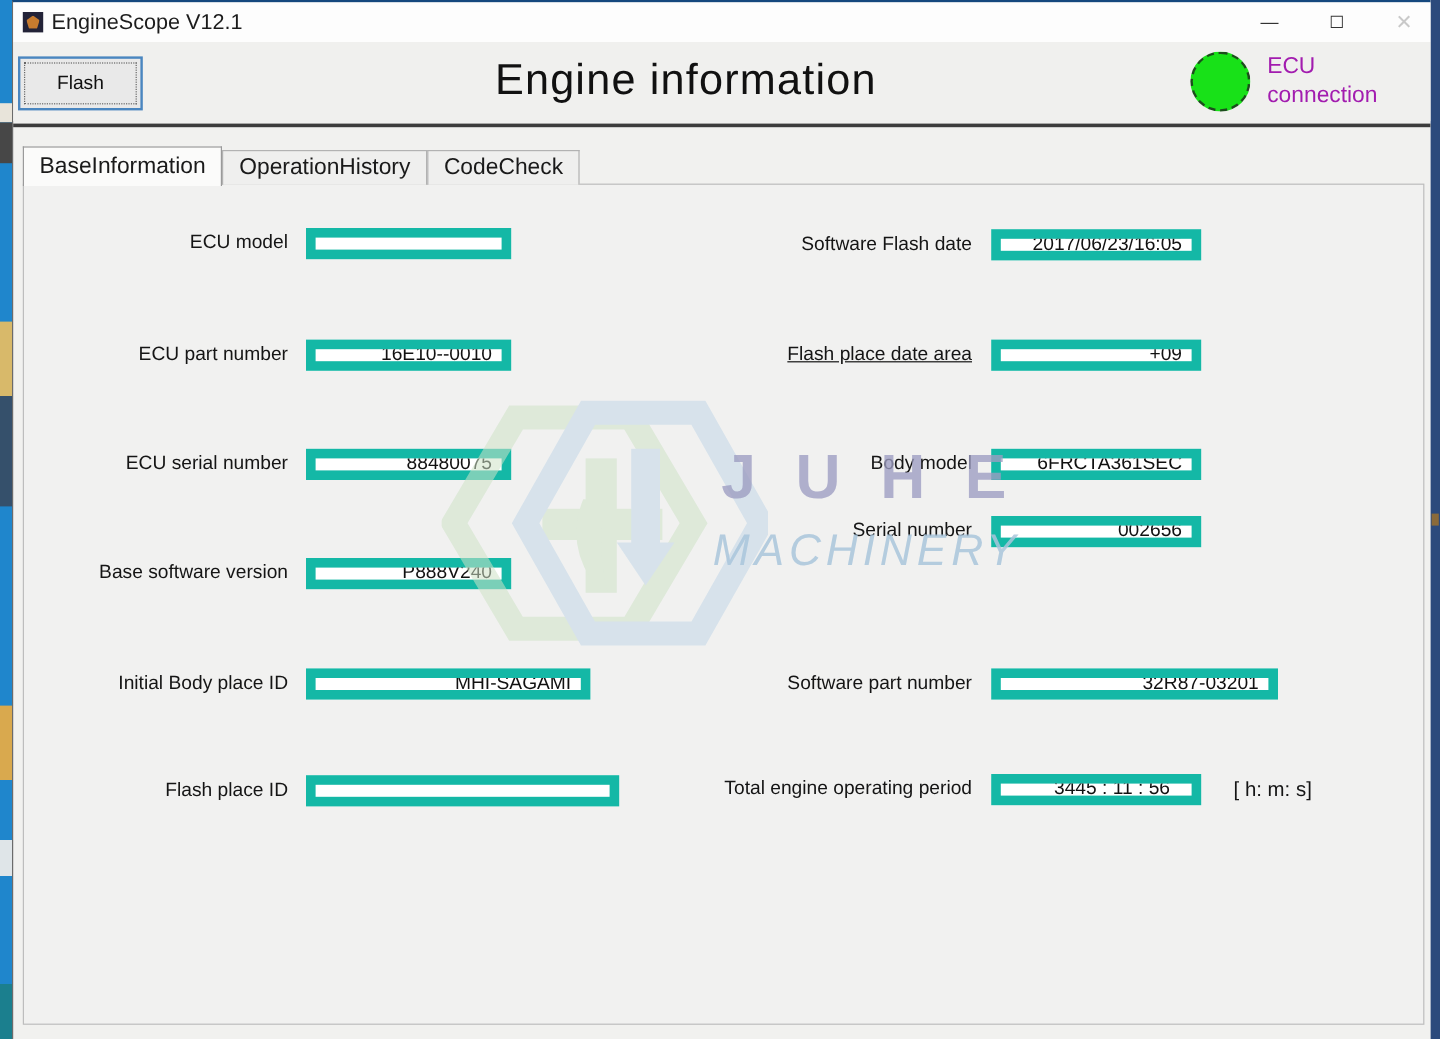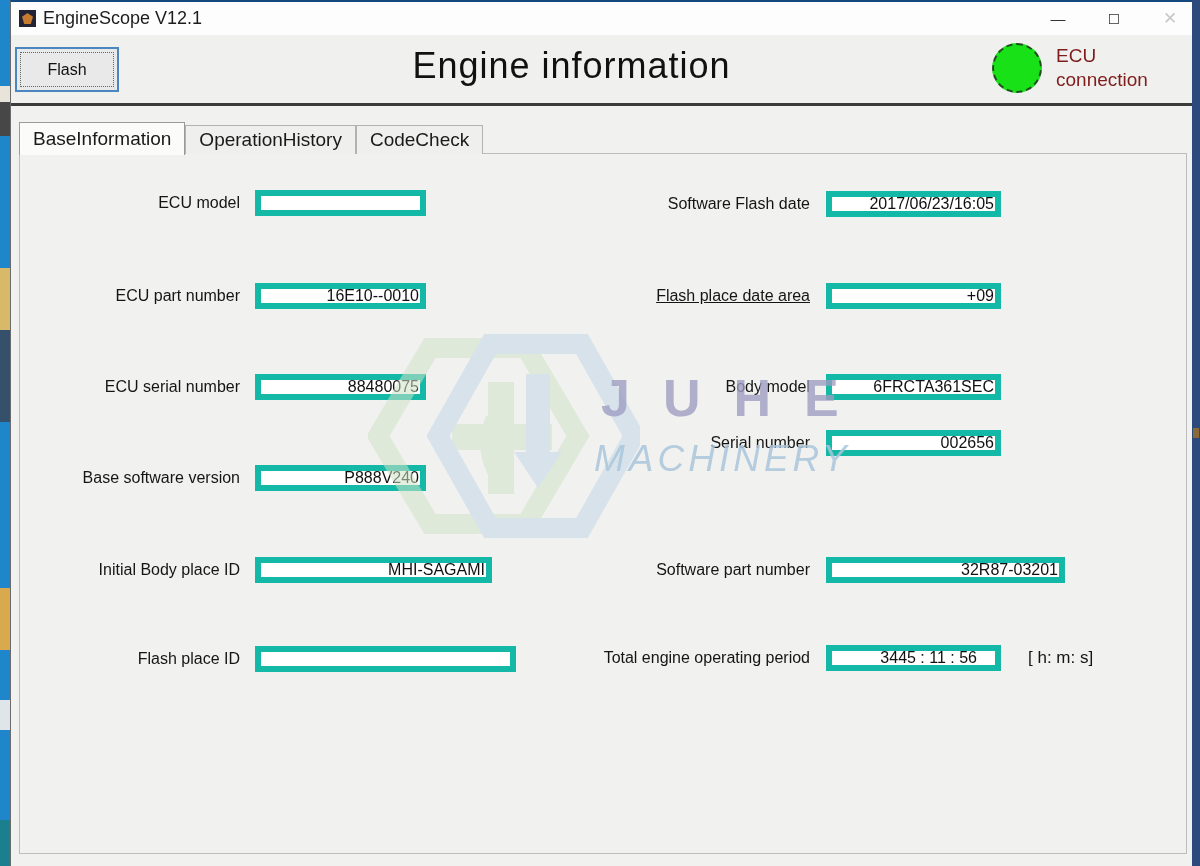--- a/index.html
+++ b/index.html
@@ -26,37 +26,37 @@
   .win-controls .wc-close { color:#c9c9c9; font-size:17px; }
   .win-controls .wc-max { font-size:14px; }
 
   .header { position:relative; height:66px; background:#f0f0ee; }
   .back-btn { position:absolute; left:4px; top:12px; width:104px; height:45px; background:#e9e9e9;
               border:2px solid #4a86c0; font-size:16px; color:#111; outline:1px dotted #666; outline-offset:-6px;
               font-family:inherit; cursor:pointer; }
   .page-title { position:absolute; left:0; right:60px; top:10px; text-align:center; font-size:36px; color:#111; letter-spacing:1px; }
   .ecu-status { position:absolute; right:18px; top:8px; display:flex; align-items:center; gap:14px; }
   .ecu-lamp { width:50px; height:50px; border-radius:50%; border:2px dashed #1c4d1c; }
-  .ecu-label { font-size:19px; color:#7f1d1d; width:118px; line-height:1.25; }
+  .ecu-label { font-size:19px; color:#a21caf; width:118px; line-height:1.25; }
 
   .hr-dark { position:absolute; left:0; top:101px; width:100%; height:3px; background:#3c3c3c; }
 
   .tabs { position:absolute; left:8px; top:120px; display:flex; z-index:3; }
   .tab { font-size:19px; color:#1a1a1a; padding:0 13px; display:flex; align-items:center; cursor:pointer; }
   .tab.inactive { height:29px; margin-top:3px; background:#efefee; border:1px solid #b2b2b2; border-bottom:none; }
   .tab.active { height:33px; background:#fbfbfa; border:1px solid #9a9a9a; border-bottom:none; position:relative; z-index:4; }
 
   .panel { position:absolute; left:8px; top:151px; width:1168px; height:701px; background:#f1f1f0;
            border:1px solid #bdbdbd; z-index:1; }
 
   
   .flabel { position:absolute; display:flex; align-items:center; justify-content:flex-end;
             font-size:16px; color:#151515; text-align:right; height:26px; z-index:2; line-height:1.25; }
-  .fbox { position:absolute; height:26px; background:#fff; border:6px solid #14b8a6; font-size:16px; color:#111;
-          text-align:right; padding:0 1px; font-family:inherit; z-index:2; }
+  .fbox { position:absolute; height:26px; background:#fff; border:8px solid #14b8a6; font-size:16px; color:#111;
+          text-align:right; padding:0 8px; font-family:inherit; z-index:2; }
   .lab-l { left:0px; width:240px; }
   .box-l { left:255px; width:171px; }
   .lab-r { left:598px; width:212px; }
   .box-r { left:826px; width:175px; }
 
   .unit { position:absolute; left:1028px; top:645px; height:26px; display:flex; align-items:center;
           font-size:17px; color:#151515; z-index:2; }
 
   
   .wm { position:absolute; z-index:6; pointer-events:none; }

